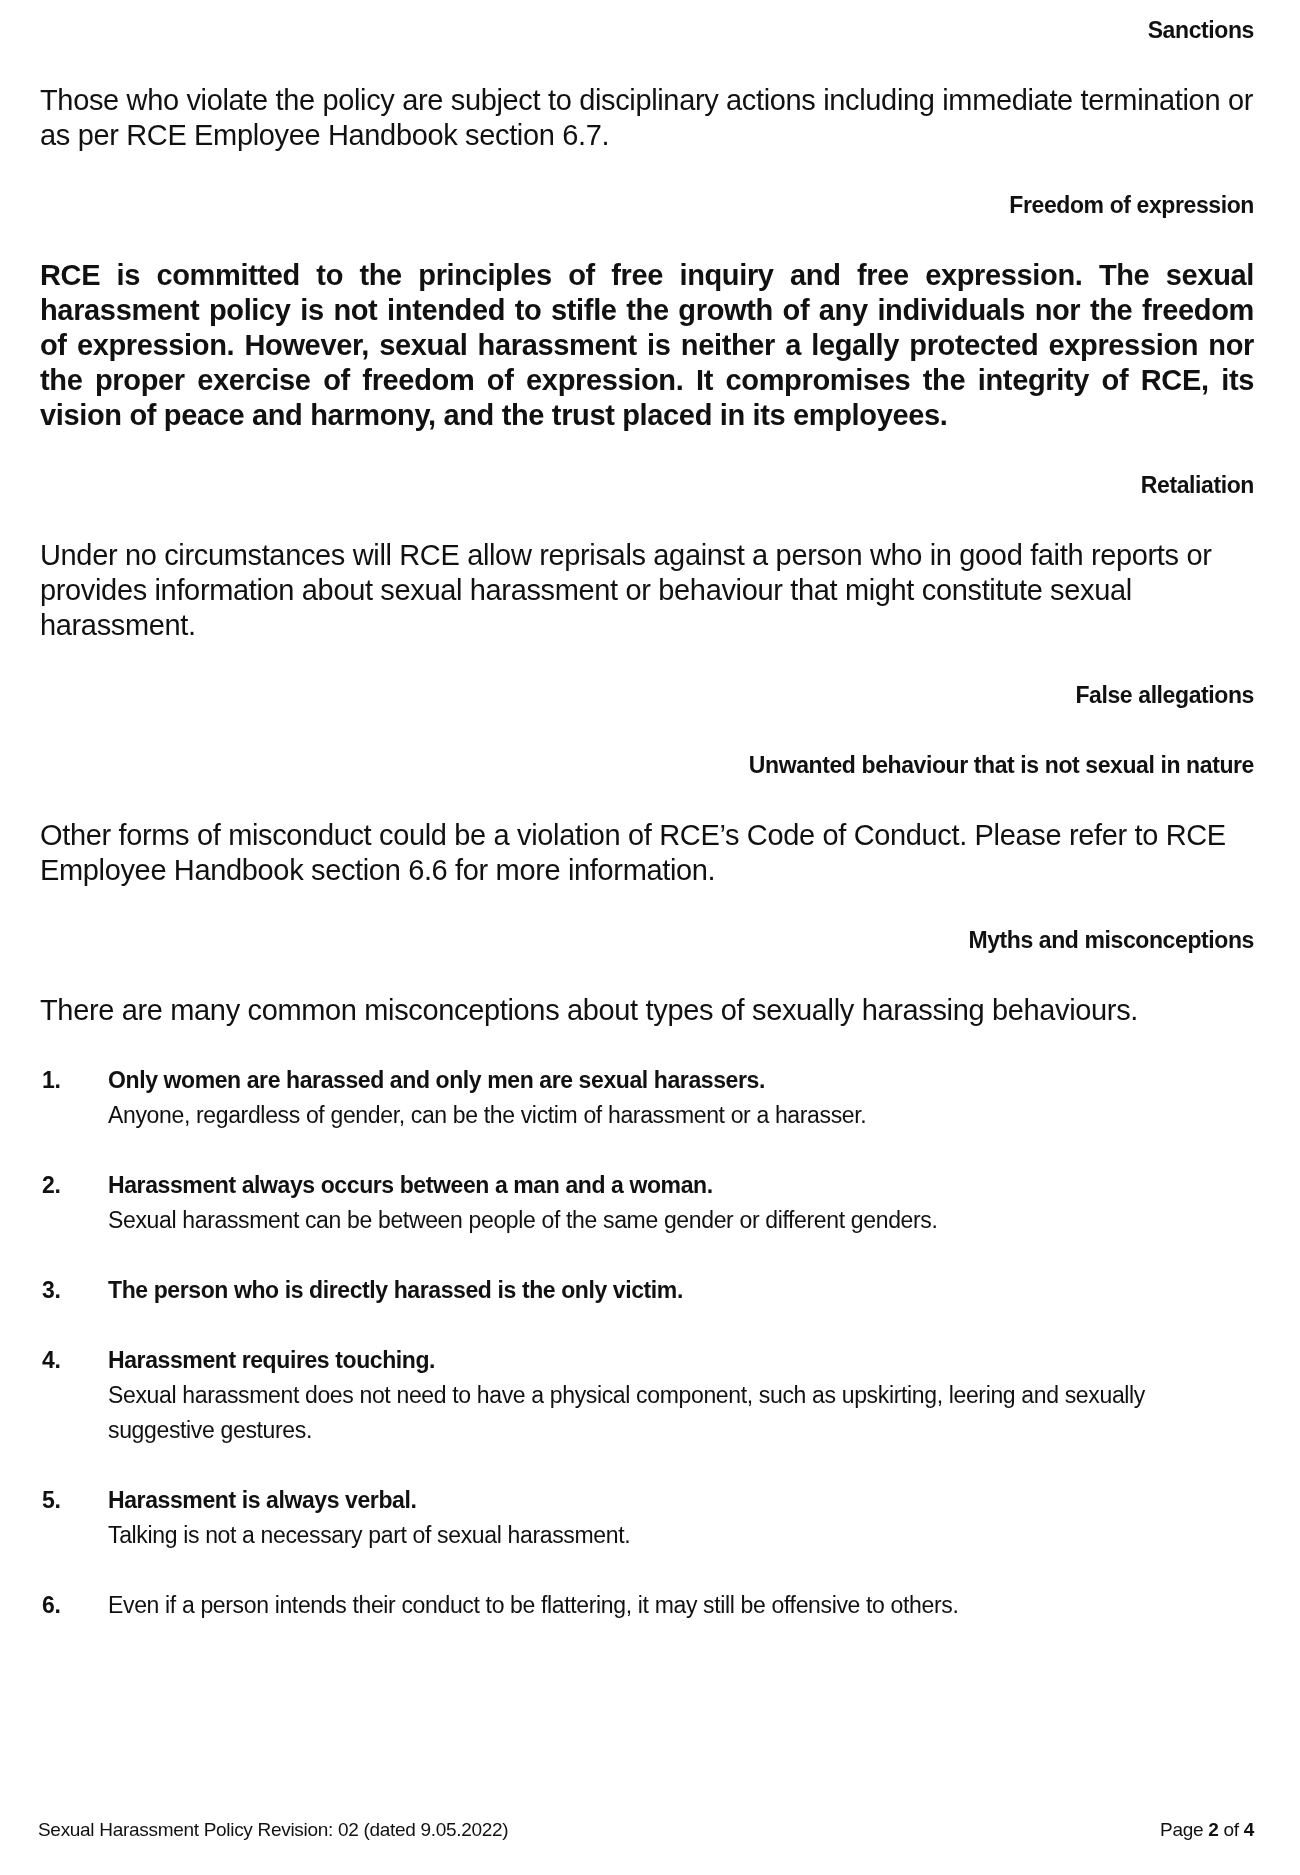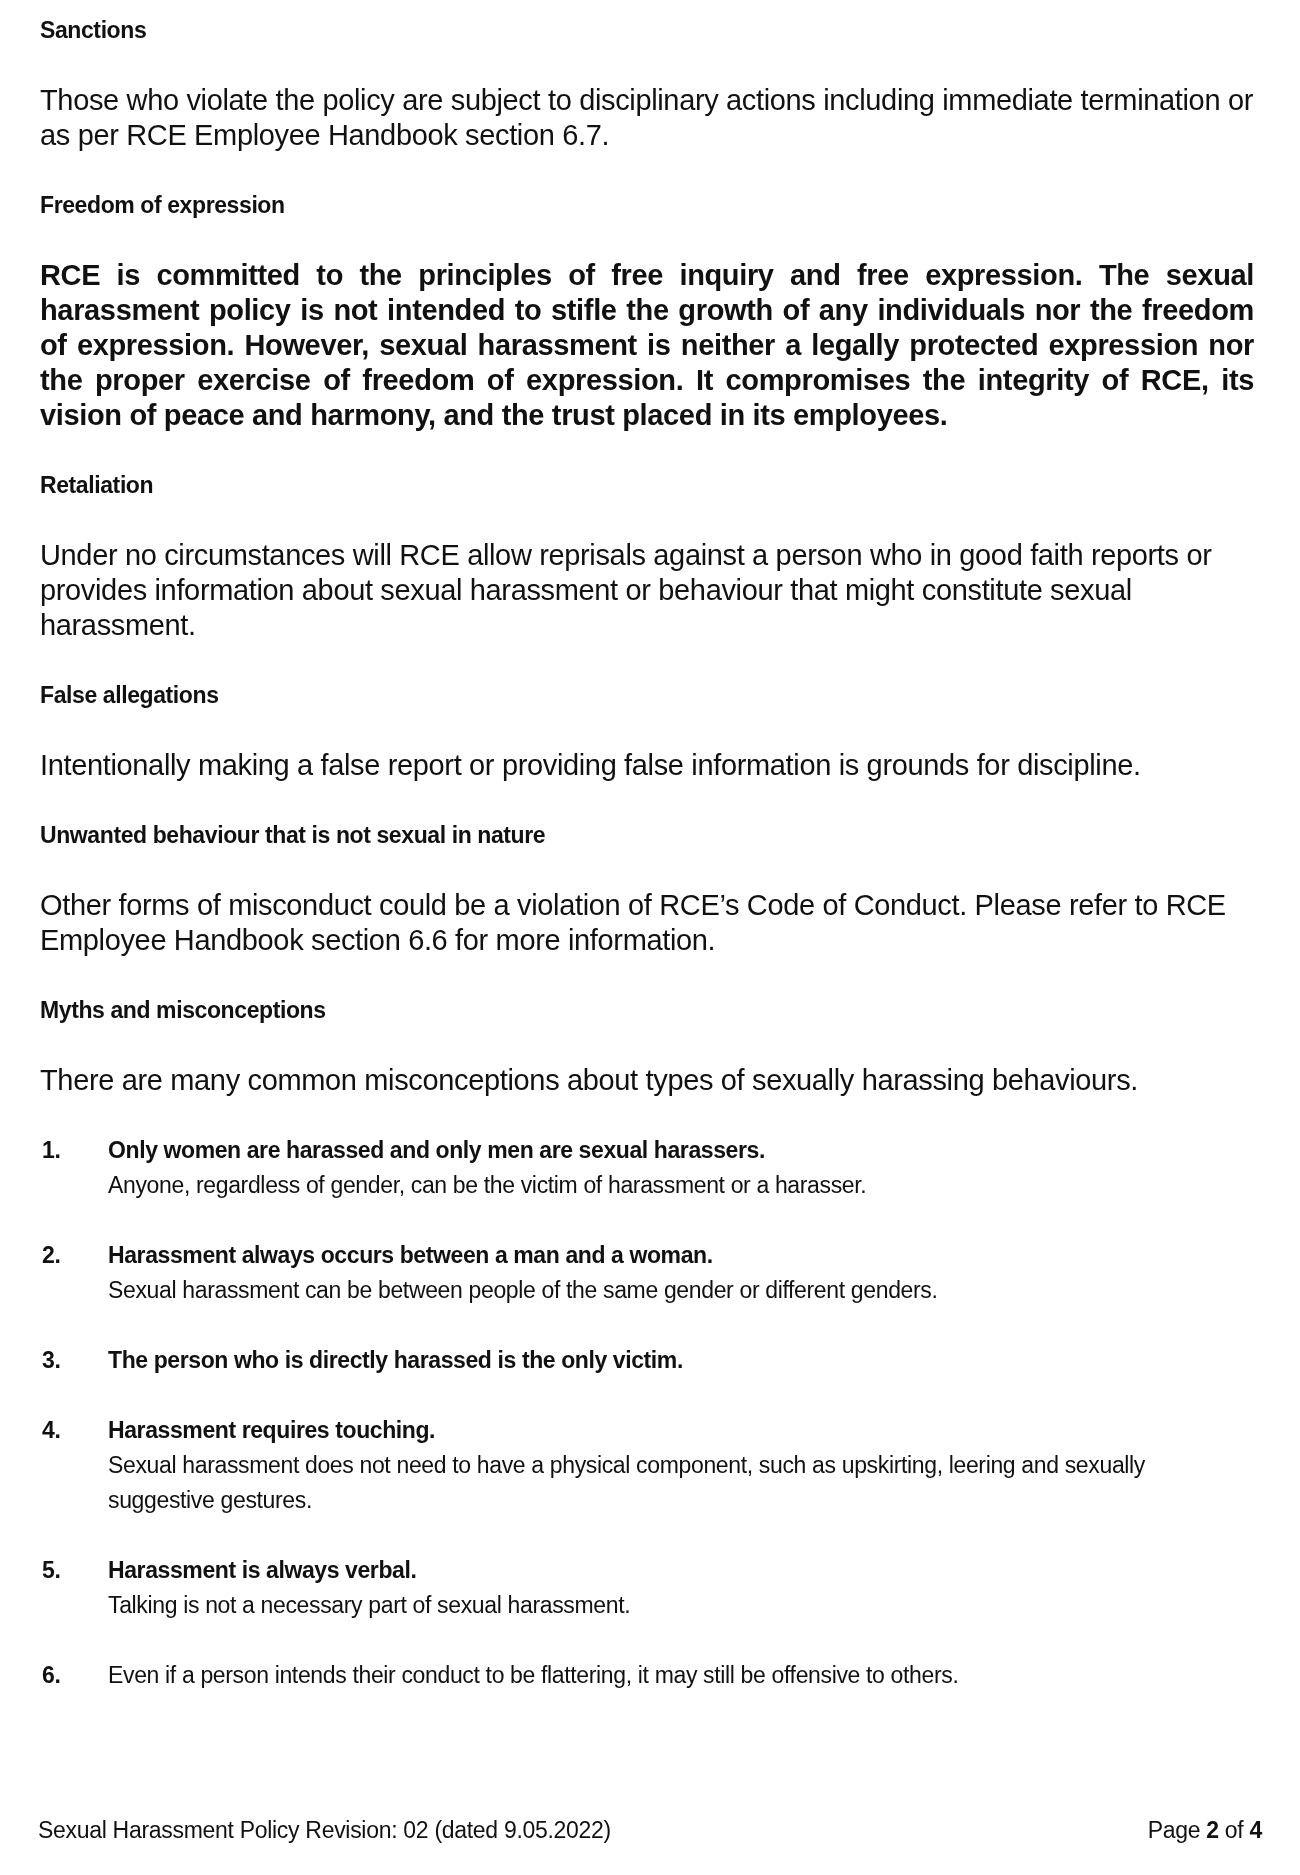--- a/index.html
+++ b/index.html
@@ -20,20 +20,21 @@
     left: 40px;
     top: 13px;
     width: 1214px;
   }
   .heading {
     font-weight: bold;
     font-size: 23px;
     line-height: 35px;
     margin: 0 0 35px 0;
     letter-spacing: -0.4px;
+    text-align: right;
   }
   .para {
     font-size: 29px;
     line-height: 35px;
     margin: 0 0 35px 0;
     letter-spacing: -0.35px;
   }
   .para.justify {
     text-align: justify;
     font-weight: bold;
@@ -61,23 +62,23 @@
     display: block;
     font-weight: bold;
     letter-spacing: -0.4px;
   }
   .myth-desc {
     display: block;
   }
   .footer {
     position: absolute;
     left: 38px;
-    right: 38px;
+    right: 46px;
     top: 1815px;
-    font-size: 23px;
+    font-size: 19px;
     line-height: 30px;
     display: flex;
     justify-content: space-between;
     letter-spacing: -0.3px;
   }
   .footer b {
     font-weight: bold;
   }
 </style>
 </head>
@@ -95,21 +96,20 @@
     <p class="para justify">RCE is committed to the principles of free inquiry and free expression. The sexual harassment policy is not intended to stifle the growth of any individuals nor the freedom of expression. However, sexual harassment is neither a legally protected expression nor the proper exercise of freedom of expression. It compromises the integrity of RCE, its vision of peace and harmony, and the trust placed in its employees.</p>
   </div>
 
   <div>
     <div class="heading">Retaliation</div>
     <p class="para">Under no circumstances will RCE allow reprisals against a person who in good faith reports or provides information about sexual harassment or behaviour that might constitute sexual harassment.</p>
   </div>
 
   <div>
     <div class="heading">False allegations</div>
-    <p class="para">Intentionally making a false report or providing false information is grounds for discipline.</p>
   </div>
 
   <div>
     <div class="heading">Unwanted behaviour that is not sexual in nature</div>
     <p class="para">Other forms of misconduct could be a violation of RCE’s Code of Conduct. Please refer to RCE Employee Handbook section 6.6 for more information.</p>
   </div>
 
   <div>
     <div class="heading">Myths and misconceptions</div>
     <p class="para">There are many common misconceptions about types of sexually harassing behaviours.</p>

